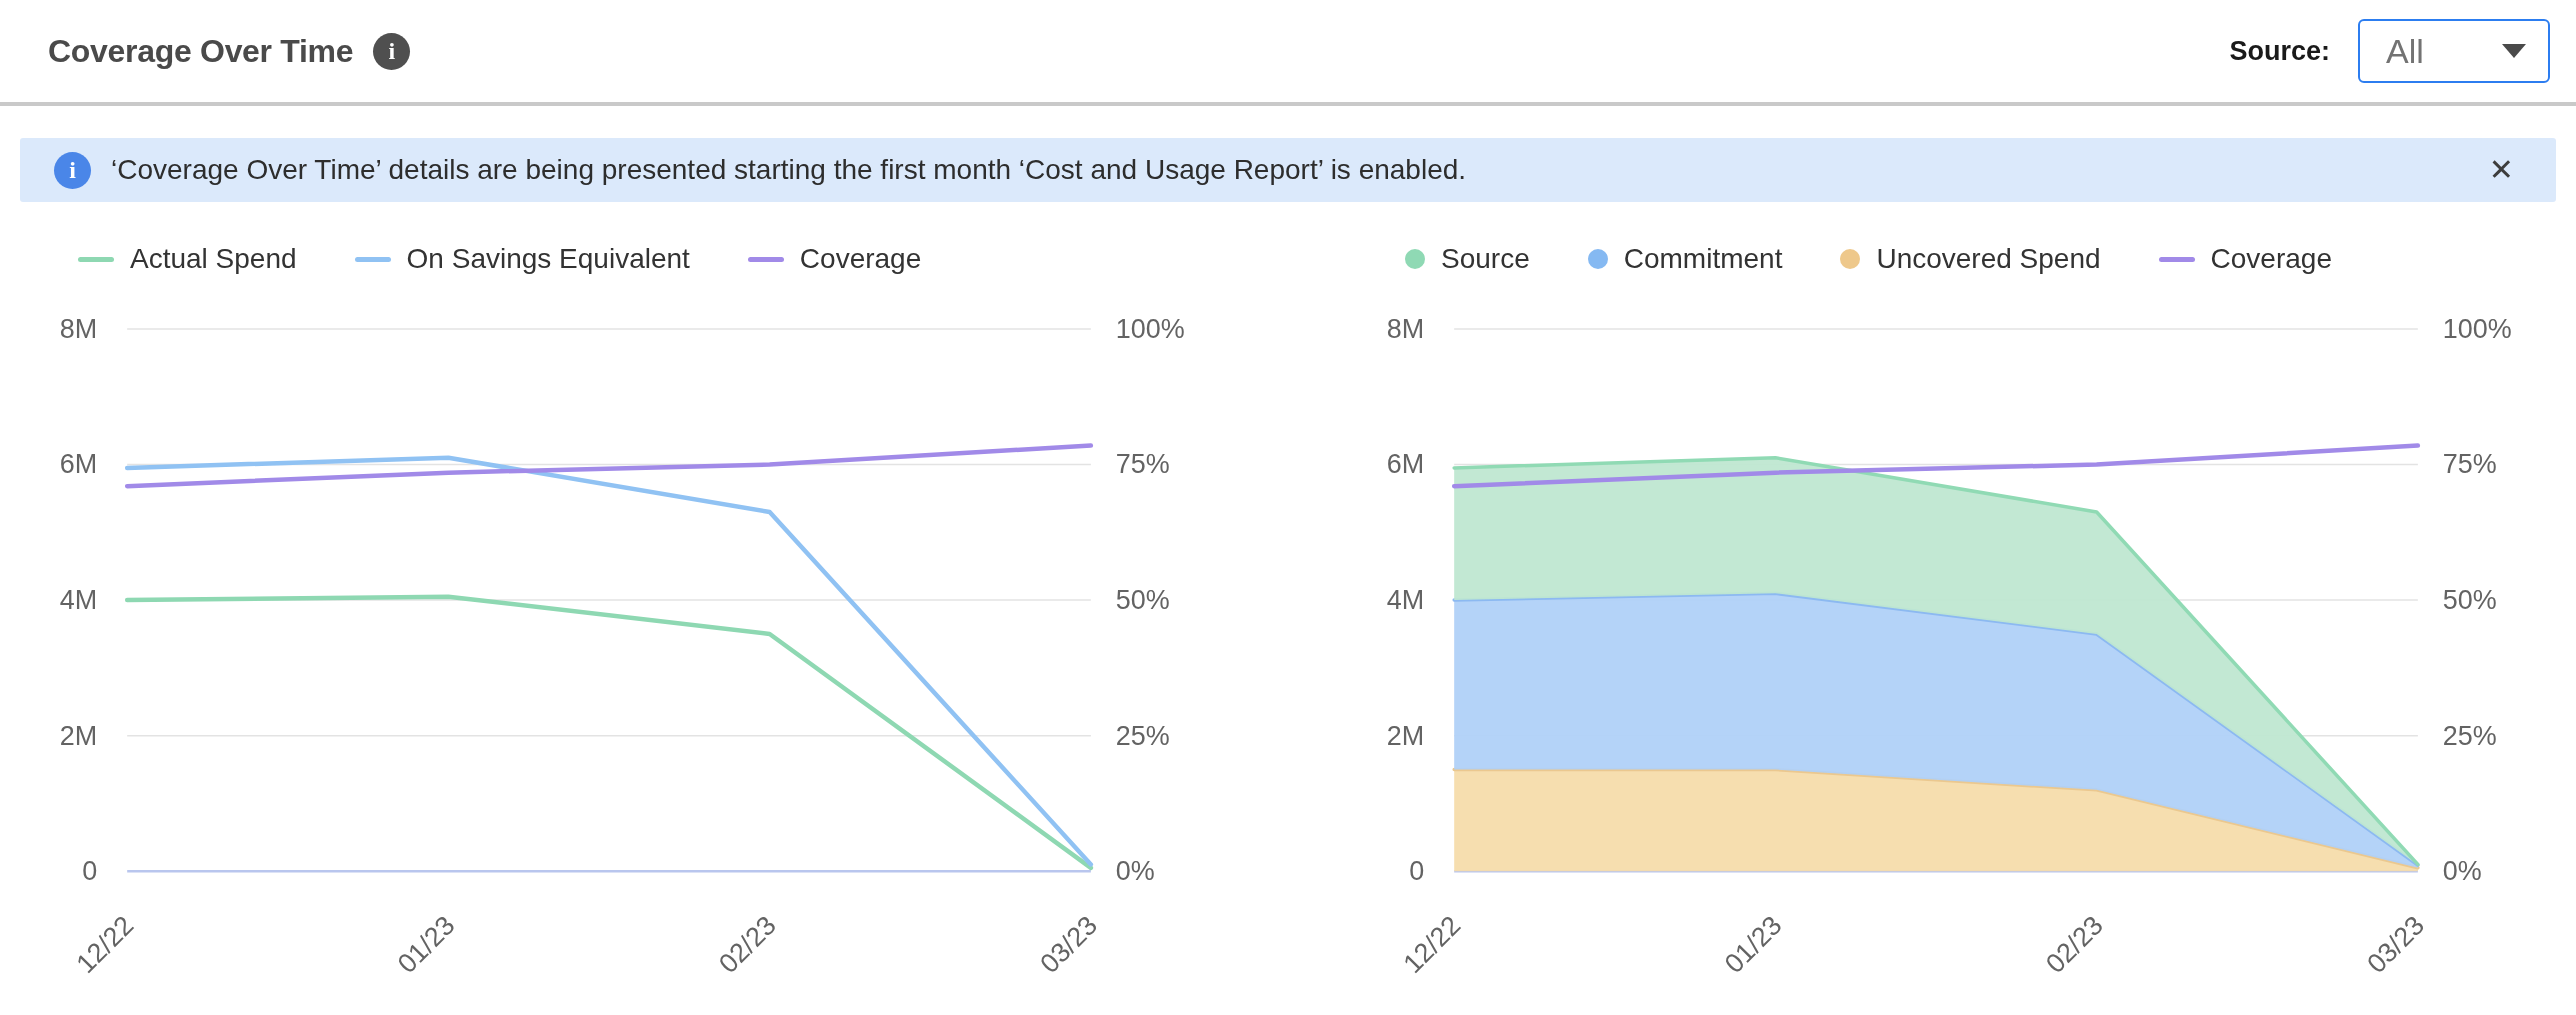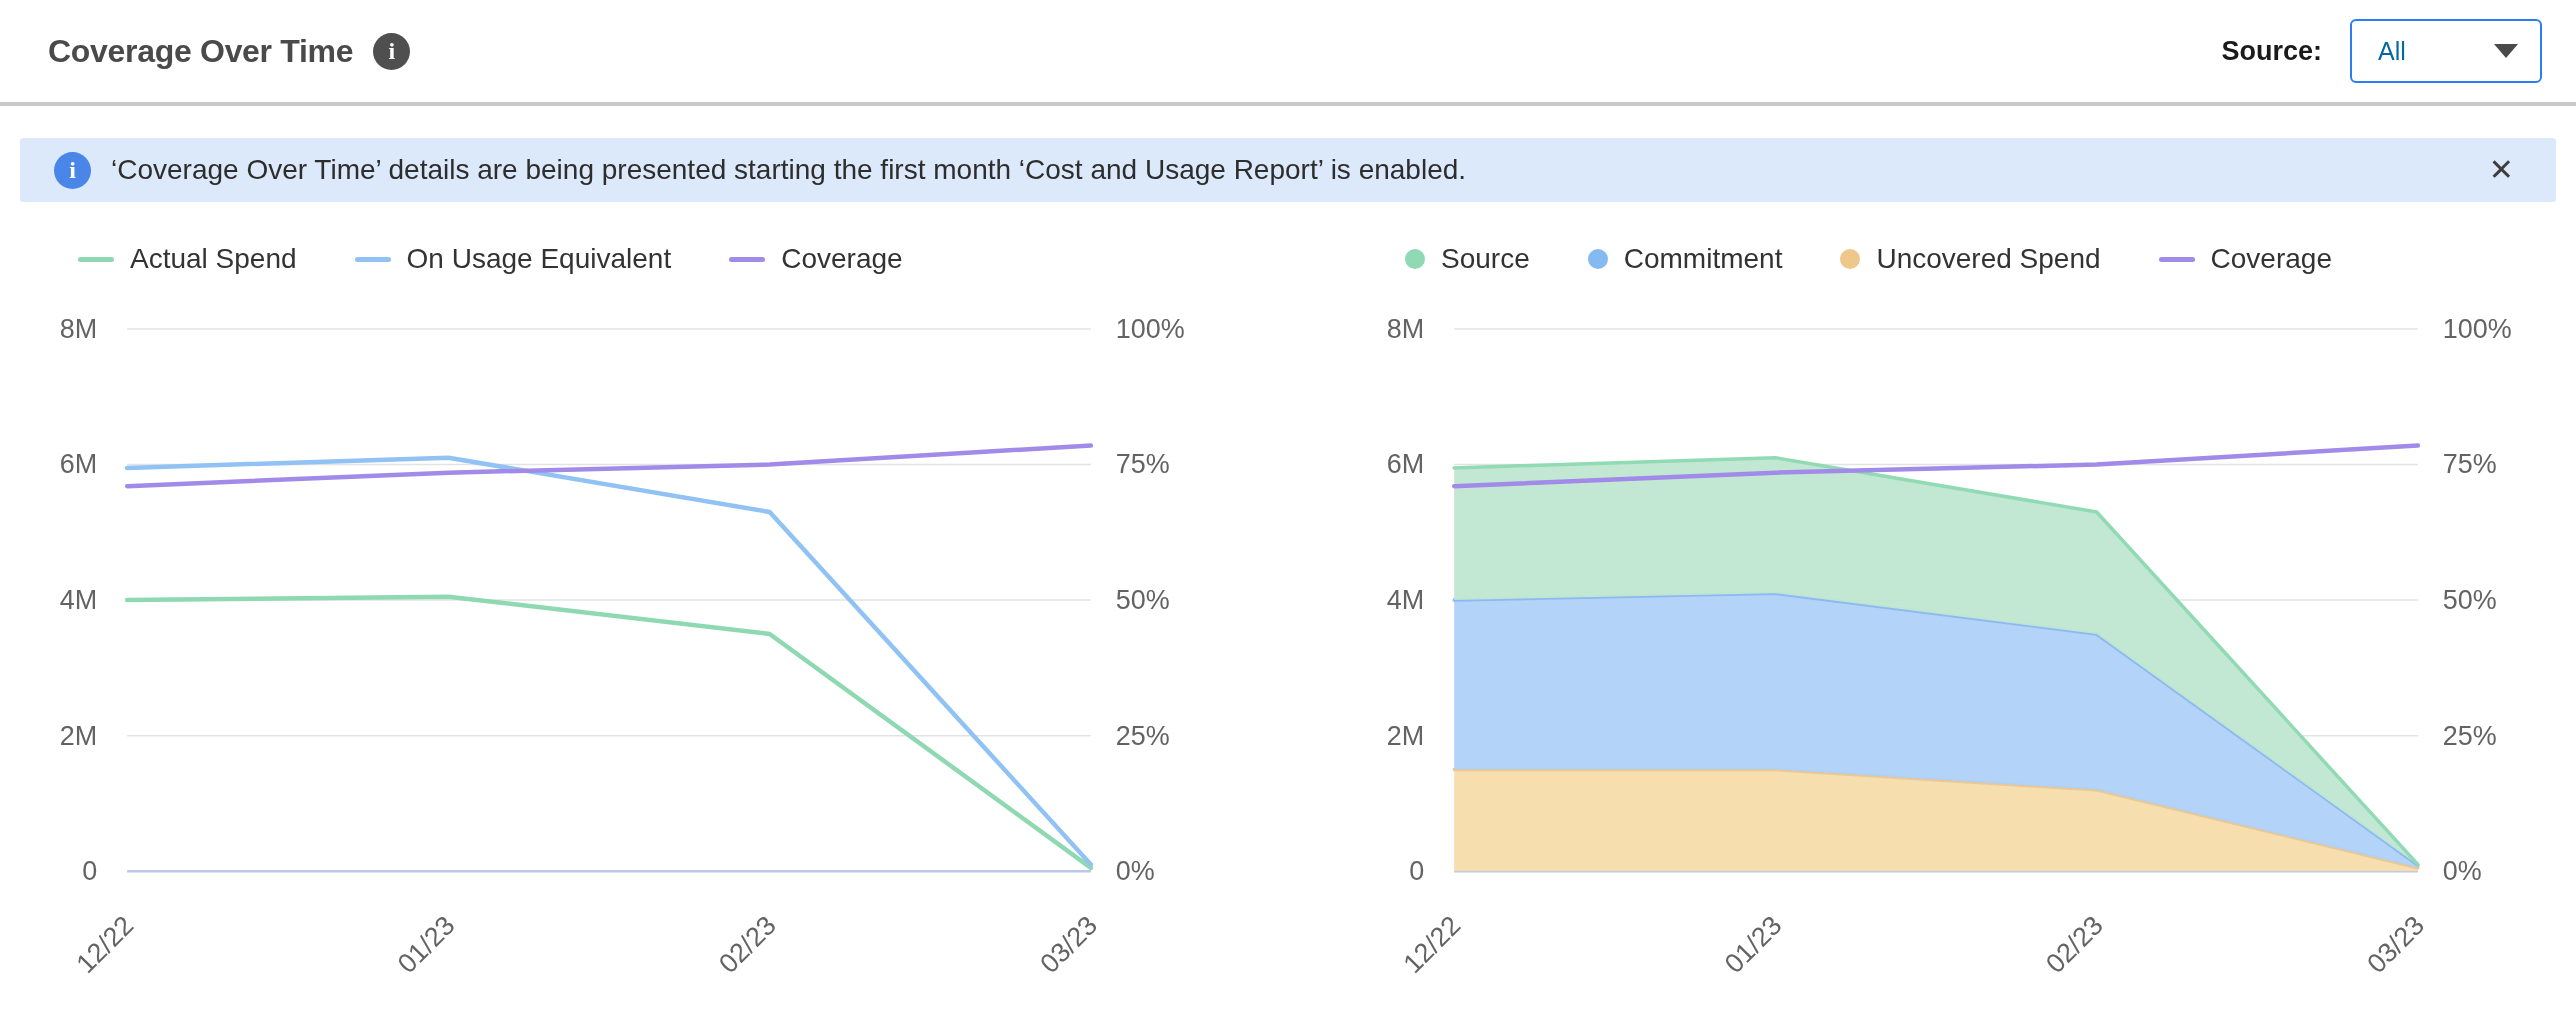--- a/index.html
+++ b/index.html
@@ -1,33 +1,33 @@
 <!DOCTYPE html>
 <html><head>
 <meta charset="utf-8">
 <style>
   * { box-sizing: border-box; margin: 0; padding: 0; }
   html, body { width: 2576px; height: 1015px; overflow: hidden; background: #ffffff;
     font-family: "Liberation Sans", sans-serif; }
 
   
   .header { display: flex; align-items: center; justify-content: space-between;
-    height: 102px; padding: 0 34px 0 48px; }
+    height: 102px; padding: 0 26px 0 48px; }
   .header-left { display: flex; align-items: center; }
   .page-title { font-size: 32px; font-weight: 700; color: #4a4a4a; letter-spacing: -0.3px; }
   .title-info { width: 37px; height: 37px; border-radius: 50%; background: #4f4f4f;
     color: #ffffff; display: flex; align-items: center; justify-content: center;
     font-family: "Liberation Serif", serif; font-weight: 700; font-size: 24px;
     margin-left: 20px; }
   .header-right { display: flex; align-items: center; }
   .source-label { font-size: 27px; font-weight: 700; color: #1a1a1a; margin-right: 28px; }
   .source-select { width: 192px; height: 64px; border: 2px solid #2c7df0; border-radius: 6px;
     background: #ffffff; display: flex; align-items: center; justify-content: space-between;
     padding: 0 22px 0 26px; cursor: pointer; }
-  .source-value { font-size: 25px; color: #0369a1; }
+  .source-value { font-size: 34px; color: #737373; }
   .caret-down { width: 0; height: 0; border-left: 12px solid transparent;
     border-right: 12px solid transparent; border-top: 14px solid #4a4a4a; }
 
   .divider { height: 4px; background: #c9c9c9; width: 100%; }
 
   
   .banner { margin: 32px 20px 0 20px; height: 64px; background: #dbe9fb; border-radius: 3px;
     display: flex; align-items: center; padding: 0 38px 0 34px; }
   .banner-info { width: 37px; height: 37px; min-width: 37px; border-radius: 50%;
     background: #4a86e8; color: #ffffff; display: flex; align-items: center;
@@ -78,21 +78,21 @@
 
 <div class="charts">
   <div class="chart-panel">
     <div class="legend">
         <div class="legend-item">
           <span class="swatch-line" style="background: rgb(142, 216, 178);"></span>
           <span class="legend-label">Actual Spend</span>
         </div>
         <div class="legend-item">
           <span class="swatch-line" style="background: rgb(144, 194, 243);"></span>
-          <span class="legend-label">On Usage Equivalent</span>
+          <span class="legend-label">On Savings Equivalent</span>
         </div>
         <div class="legend-item">
           <span class="swatch-line" style="background: rgb(161, 138, 232);"></span>
           <span class="legend-label">Coverage</span>
         </div>
       </div>
     <svg class="chart" width="1249" height="735" viewBox="0 0 1250 736">
         <line x1="127" y1="588" x2="1092" y2="588" stroke="#b9c6ee" stroke-width="2.5"></line>
         <text x="97" y="597" text-anchor="end" class="axis-label">0</text>
         <text x="1117" y="597" text-anchor="start" class="axis-label">0%</text>

